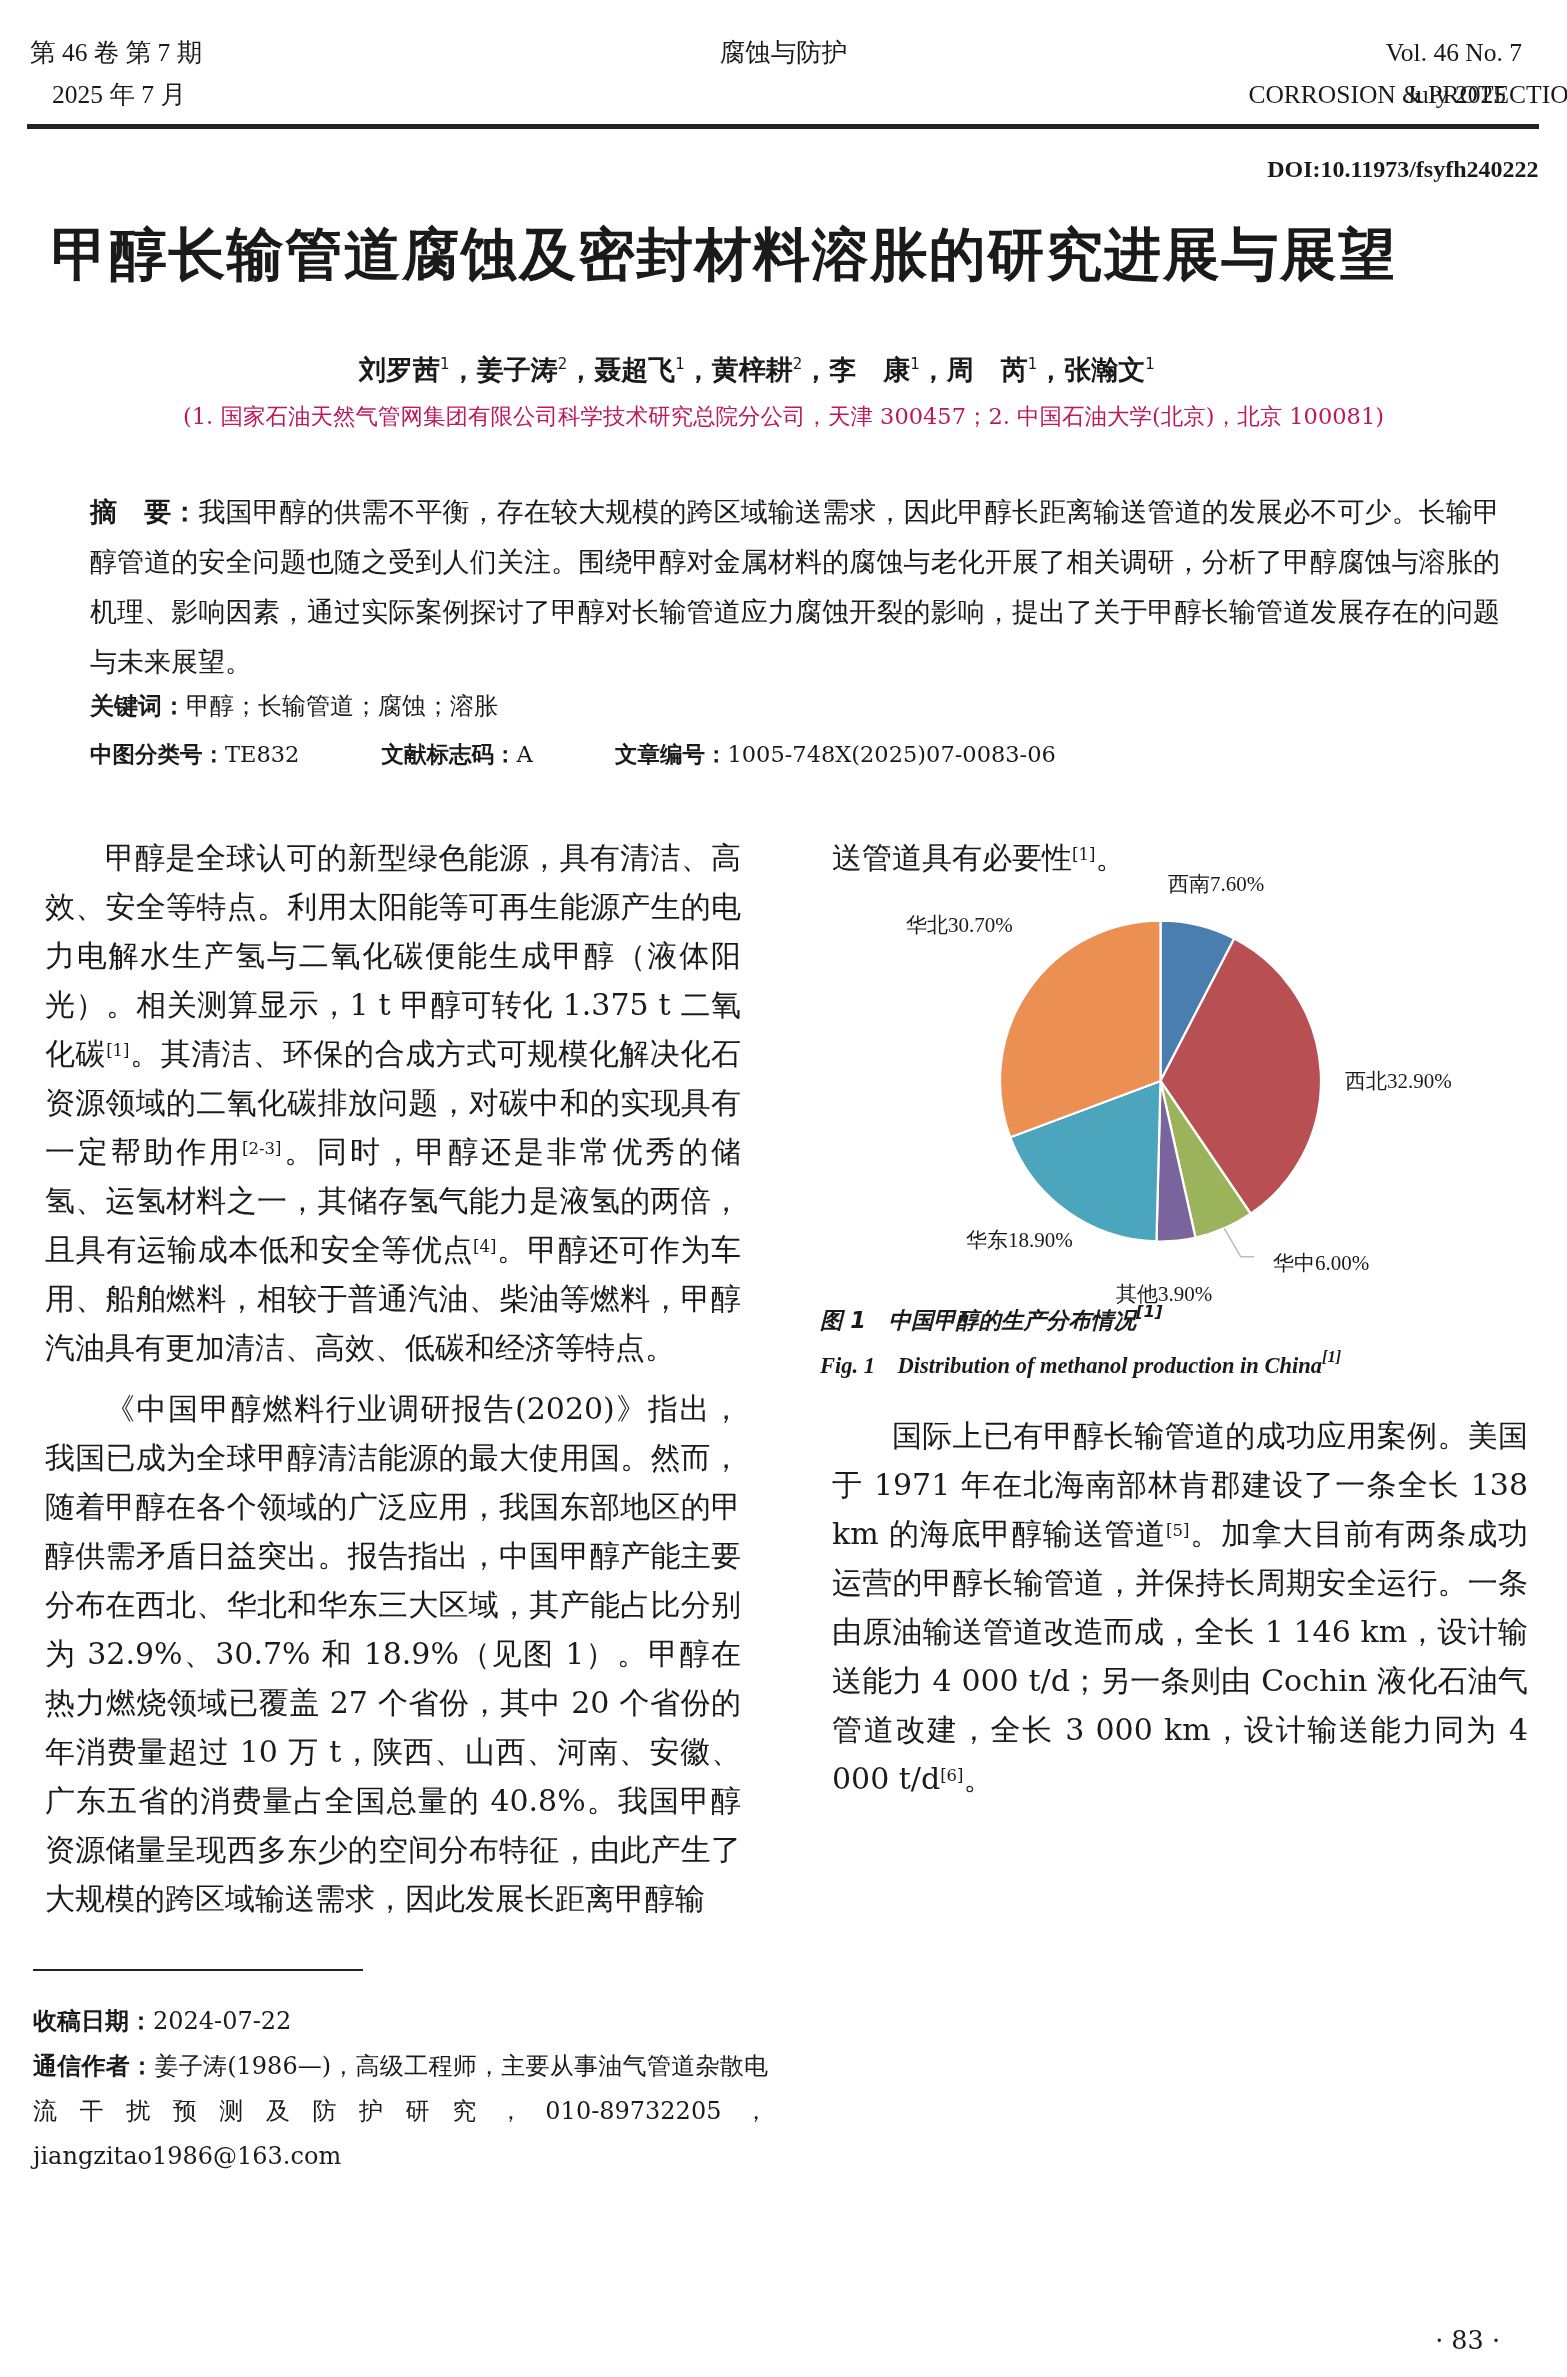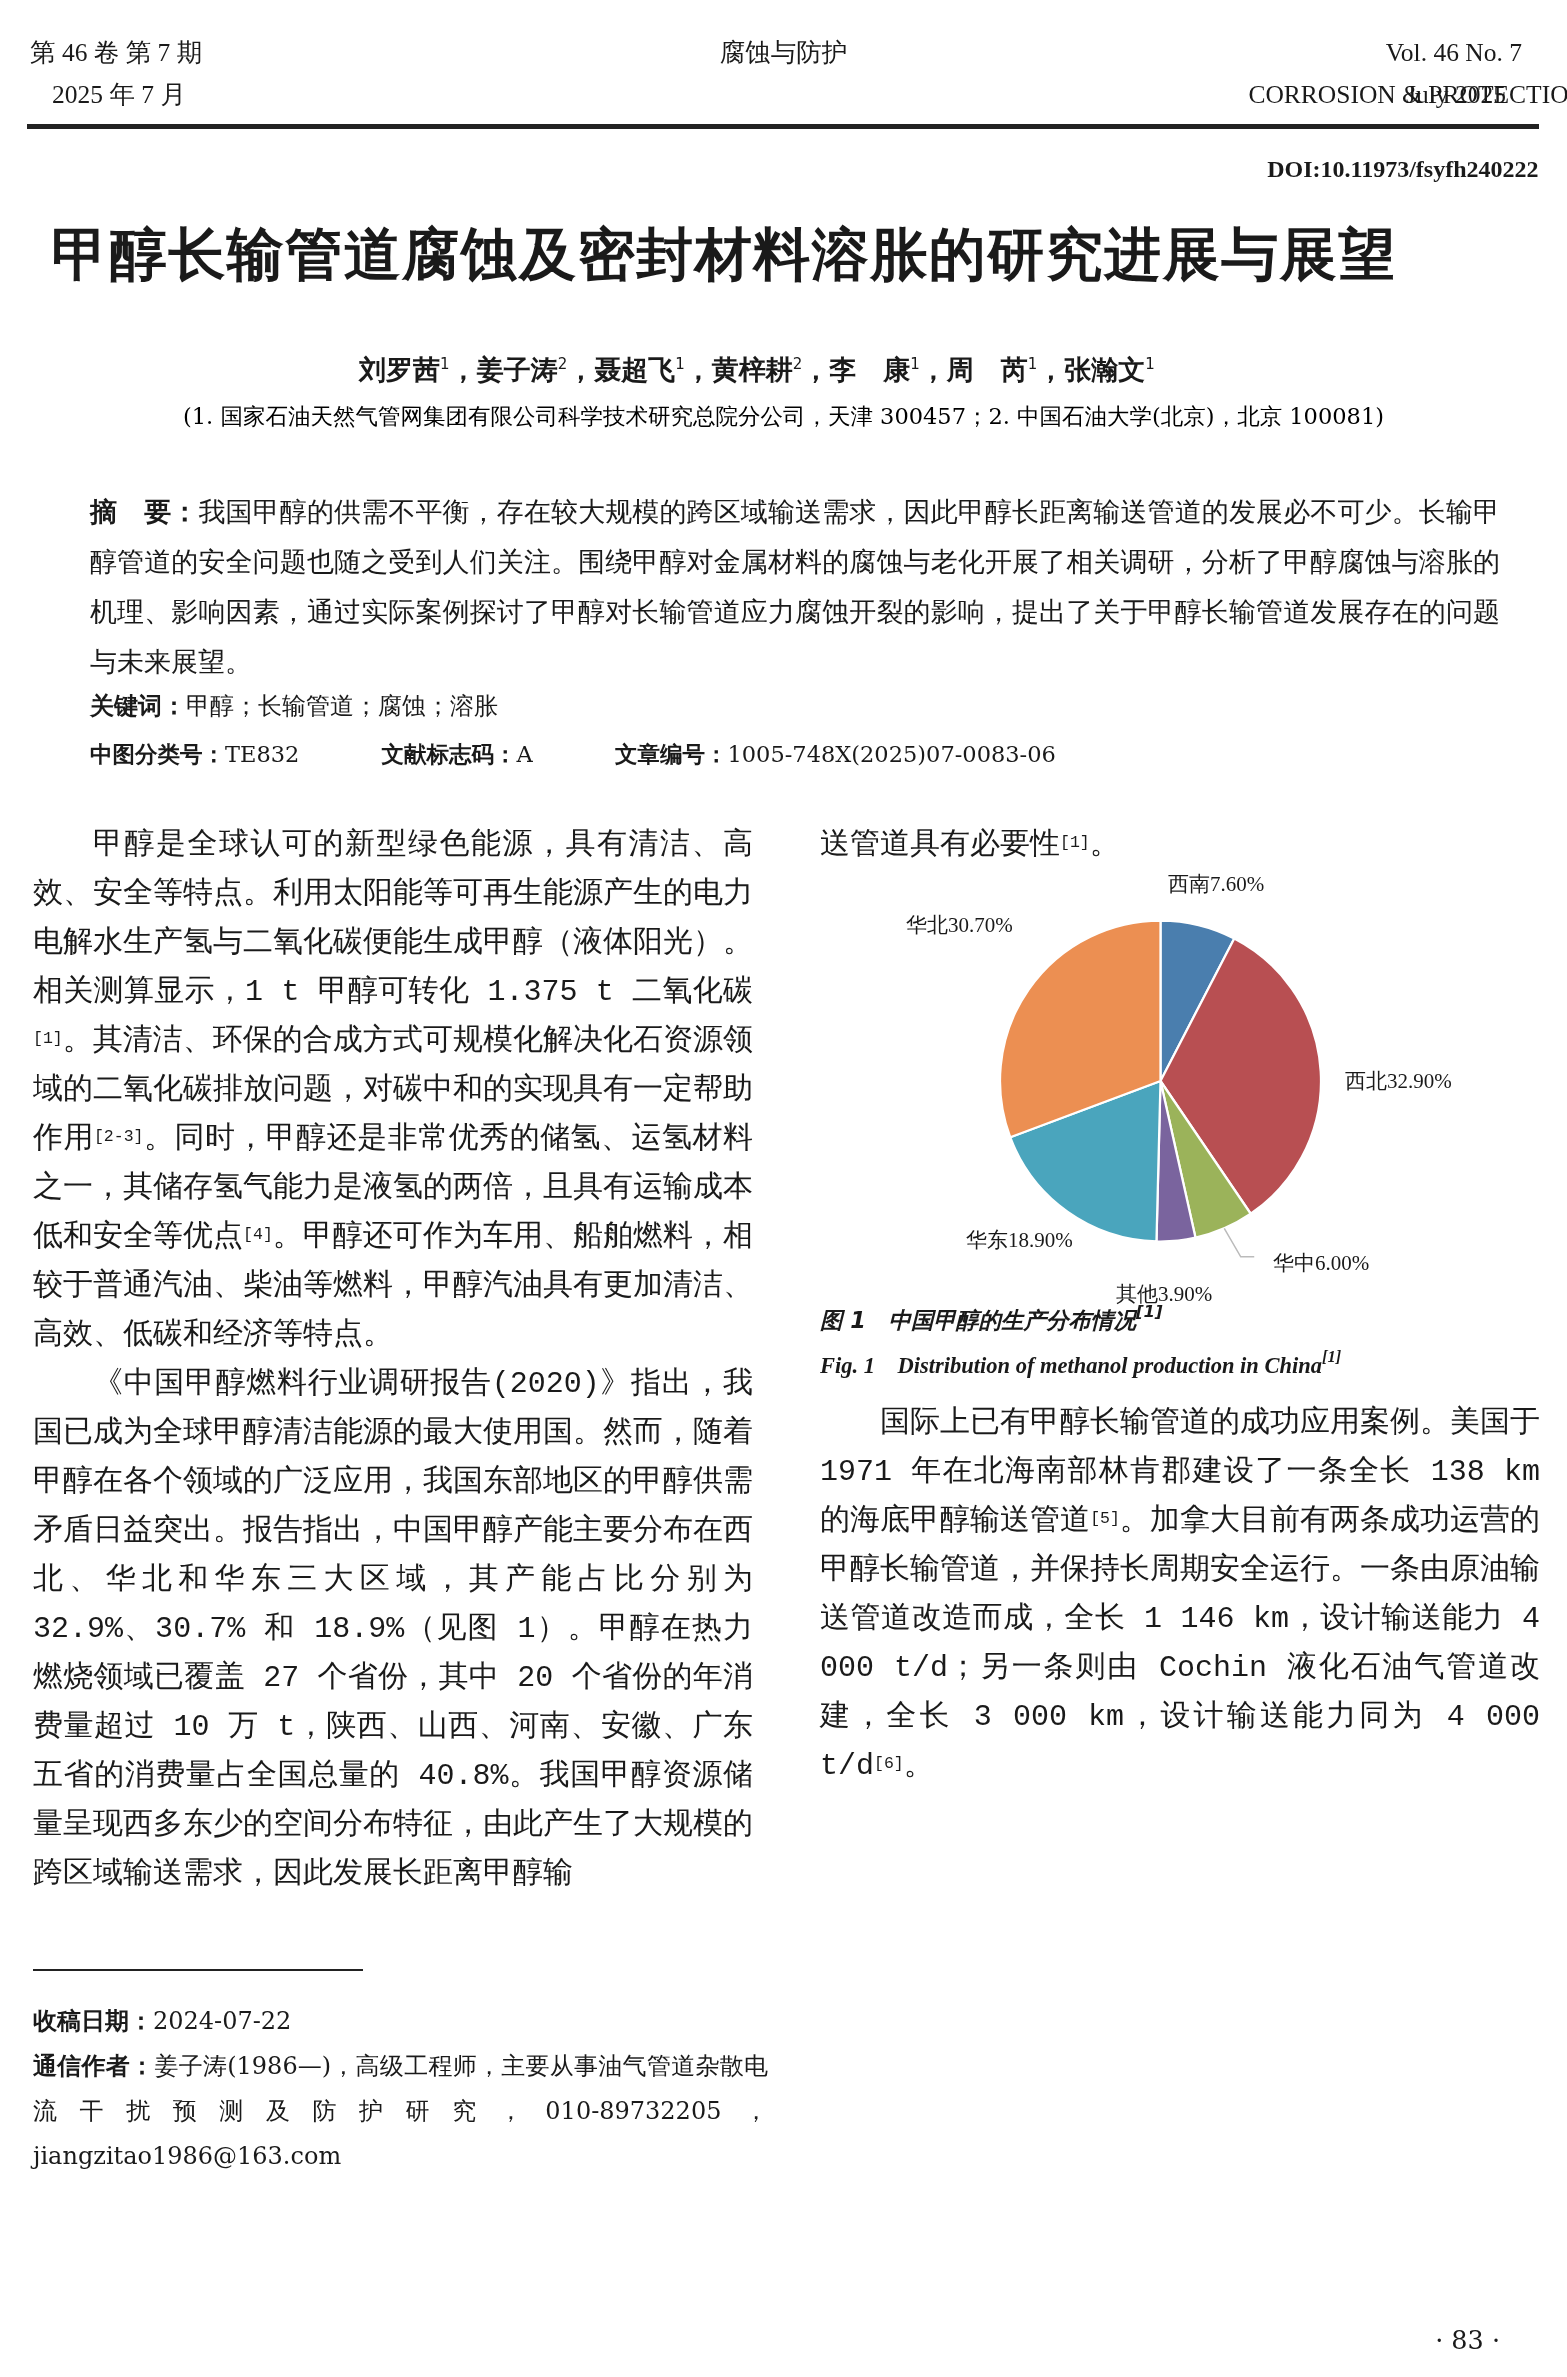--- a/index.html
+++ b/index.html
@@ -7,28 +7,28 @@
          font-family:"DejaVu Serif", "Liberation Serif", serif; }
   .abs { position:absolute; }
   .hdr { font-size:25.5px; line-height:33px; font-family:"Liberation Serif","DejaVu Serif",serif; }
   .hdr-rule { position:absolute; left:27px; top:124px; width:1512px; height:4.5px; background:#222; }
   .doi { right:28.5px; top:156px; font-size:24px; font-weight:bold; font-family:"Liberation Serif",serif; }
   .title { left:0; width:1448px; top:217px; text-align:center; font-size:57px; font-weight:bold;
            font-family:"DejaVu Sans","Liberation Sans",sans-serif; letter-spacing:1.5px; }
   .authors { left:0; width:1514px; top:352px; text-align:center; font-size:27px; font-weight:bold;
              font-family:"DejaVu Sans",sans-serif; }
   .authors sup { font-size:15px; font-weight:normal; }
-  .affil { left:0; width:1567px; top:401px; text-align:center; font-size:22.5px; color:#000000; }
+  .affil { left:0; width:1567px; top:401px; text-align:center; font-size:22.5px; color:#be185d; }
   .abstract { left:90px; width:1410px; top:487px; font-size:27px; line-height:50px; text-align:justify; }
   .lbl { font-weight:bold; font-family:"DejaVu Sans",sans-serif; }
   .kw { left:90px; top:690px; font-size:24px; }
   .cls { left:90px; top:739px; font-size:22.5px; }
   .cls span.g { display:inline-block; margin-right:75px; }
   .col { font-size:30px; line-height:49px; text-align:justify; }
-  .col p { margin:0;font-family:Liberation Mono, monospace; }
+  .col p { margin:12px; }
   .indent { text-indent:60px; }
   .colL { left:33px; width:720px; top:821px; }
   .colR { left:820px; width:720px; top:821px; }
   .ref { font-size:16.5px; vertical-align:top; position:relative; top:-3px; }
   .fn-rule { left:33px; top:1969px; width:330px; height:1.5px; background:#222; }
   .footnotes { left:33px; width:735px; top:1999px; font-size:24px; line-height:45px; text-align:justify; }
   .fig-cap { left:820px; width:720px; text-align:left;font-style:italic; }
   .cap-cn { top:1305px; font-size:22.5px; font-weight:bold; font-family:"DejaVu Sans",sans-serif; }
   .cap-en { top:1350px; font-size:22.5px; font-weight:bold; font-family:"Liberation Serif",serif; }
   .pie-label { position:absolute; font-size:21px; font-family:"Liberation Serif","DejaVu Serif",serif; white-space:nowrap; }

